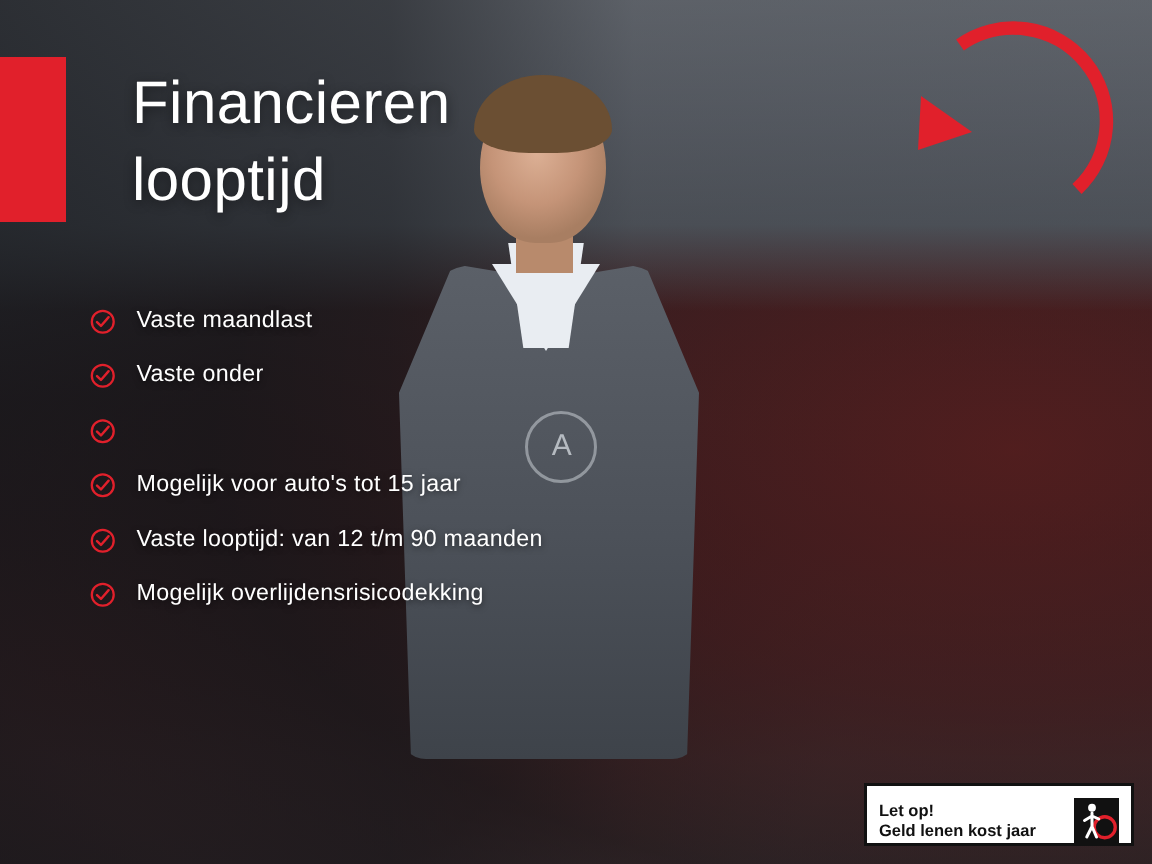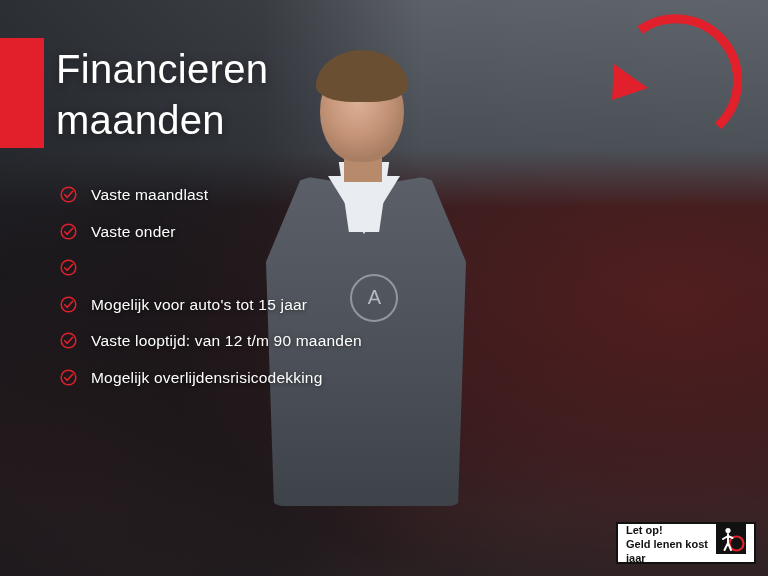--- a/index.html
+++ b/index.html
@@ -124,32 +124,32 @@
     position: absolute;
     left: 56px;
     top: 44px;
     color: #ffffff;
     font-size: 40px;
     line-height: 1.28;
     font-weight: 400;
     letter-spacing: 0.3px;
     text-shadow: 0 2px 8px rgba(0,0,0,0.45);
   }
-  .headline span { display: block; }
+  .headline span { display: block; margin-left: 32px; }
 
   
   .bullets {
     position: absolute;
     left: 60px;
     top: 186px;
     width: 460px;
   }
   .bullet {
     display: flex;
-    align-items: flex-start;
+    align-items: flex-end;
     height: 36.5px;
     color: #ffffff;
     font-size: 15.5px;
     letter-spacing: 0.2px;
     text-shadow: 0 1px 4px rgba(0,0,0,0.55);
   }
   .bullet .check {
     flex: 0 0 auto;
     width: 17px;
     height: 17px;
@@ -157,26 +157,26 @@
     position: relative;
   }
   .bullet .check svg { display: block; }
   .bullet .txt { white-space: nowrap; }
 
   
   .warning {
     position: absolute;
     right: 12px;
     bottom: 12px;
-    width: 140px;
+    width: 180px;
     height: 42px;
     background: #ffffff;
     border: 2px solid #111;
     display: flex;
-    align-items: flex-start;
+    align-items: flex-end;
     padding: 0 8px;
     box-sizing: border-box;
   }
   .warning .wtext {
     flex: 1 1 auto;
     color: #111;
     font-size: 11px;
     font-weight: bold;
     line-height: 1.25;
   }
@@ -212,21 +212,21 @@
   <div class="red-bar"></div>
   <div class="red-arc">
     <svg width="150" height="150" viewBox="0 0 150 150" aria-hidden="true">
       <path d="M40 22 A 62 62 0 0 1 118 118" fill="none" stroke="#e1202b" stroke-width="9"></path>
       <path d="M12 92 L14 56 L48 80 Z" fill="#e1202b"></path>
     </svg>
   </div>
 
   <div class="headline">
     <span>Financieren</span>
-    <span>maanden</span>
+    <span>looptijd</span>
   </div>
 
   <div class="bullets">
 
     <div class="bullet">
       <span class="check">
         <svg width="17" height="17" viewBox="0 0 20 20" aria-hidden="true">
           <circle cx="10" cy="10" r="8.6" fill="none" stroke="#e1202b" stroke-width="1.8"></circle>
           <path d="M5.5 10.3 L8.6 13.3 L14.6 6.4" fill="none" stroke="#e1202b" stroke-width="1.9" stroke-linecap="round" stroke-linejoin="round"></path>
         </svg>

